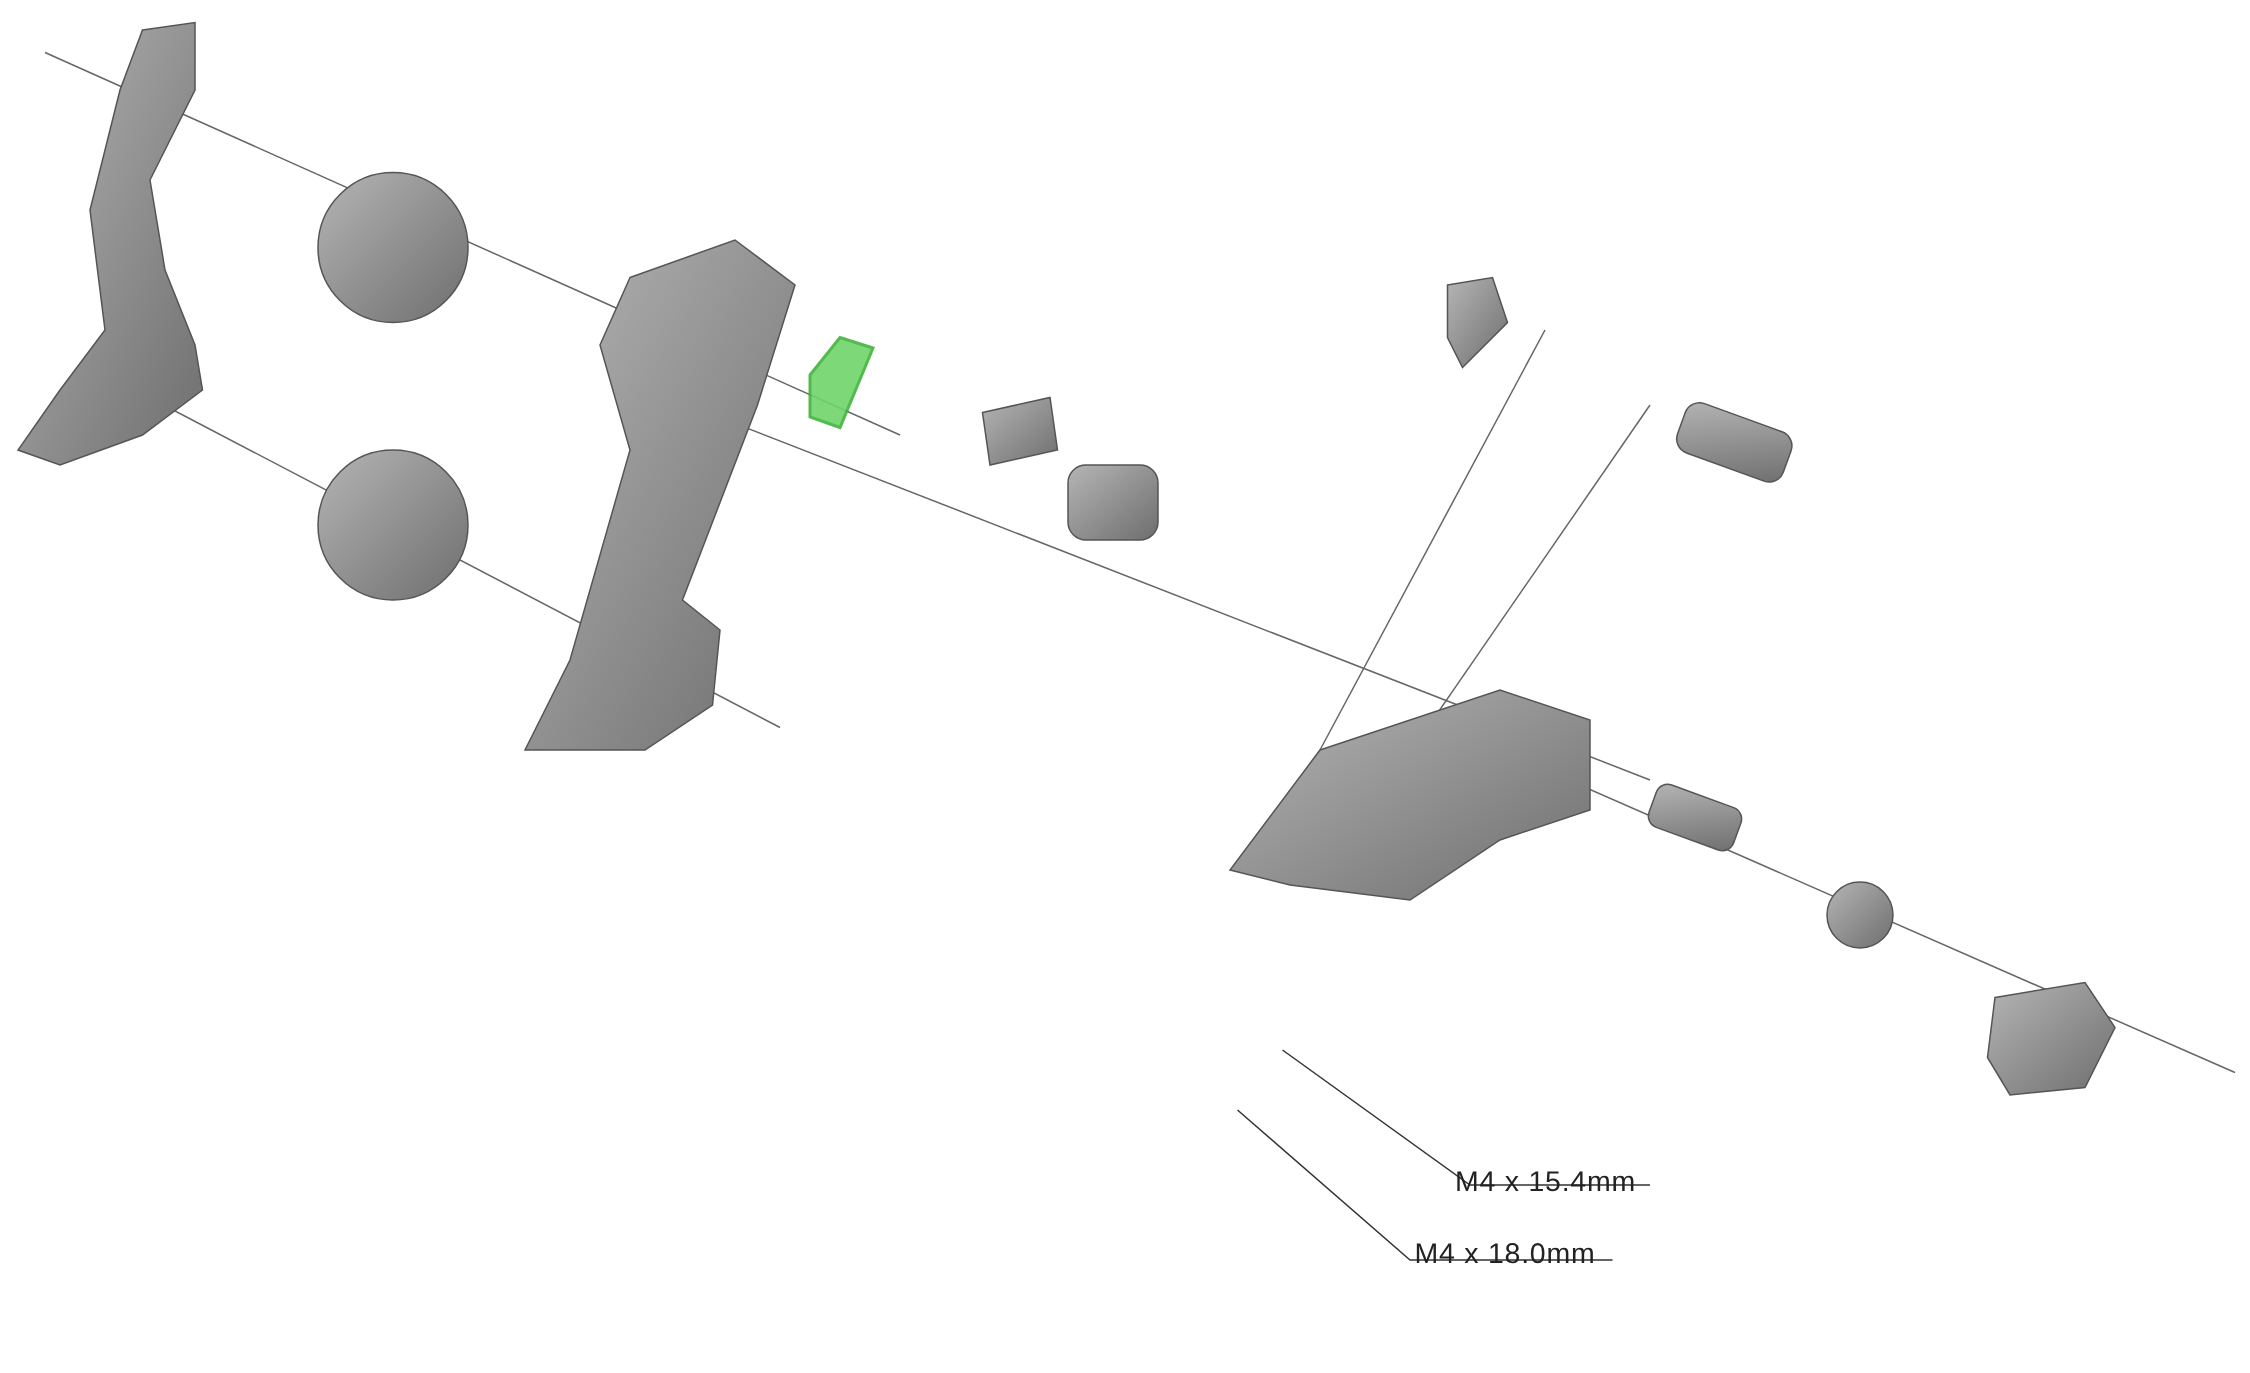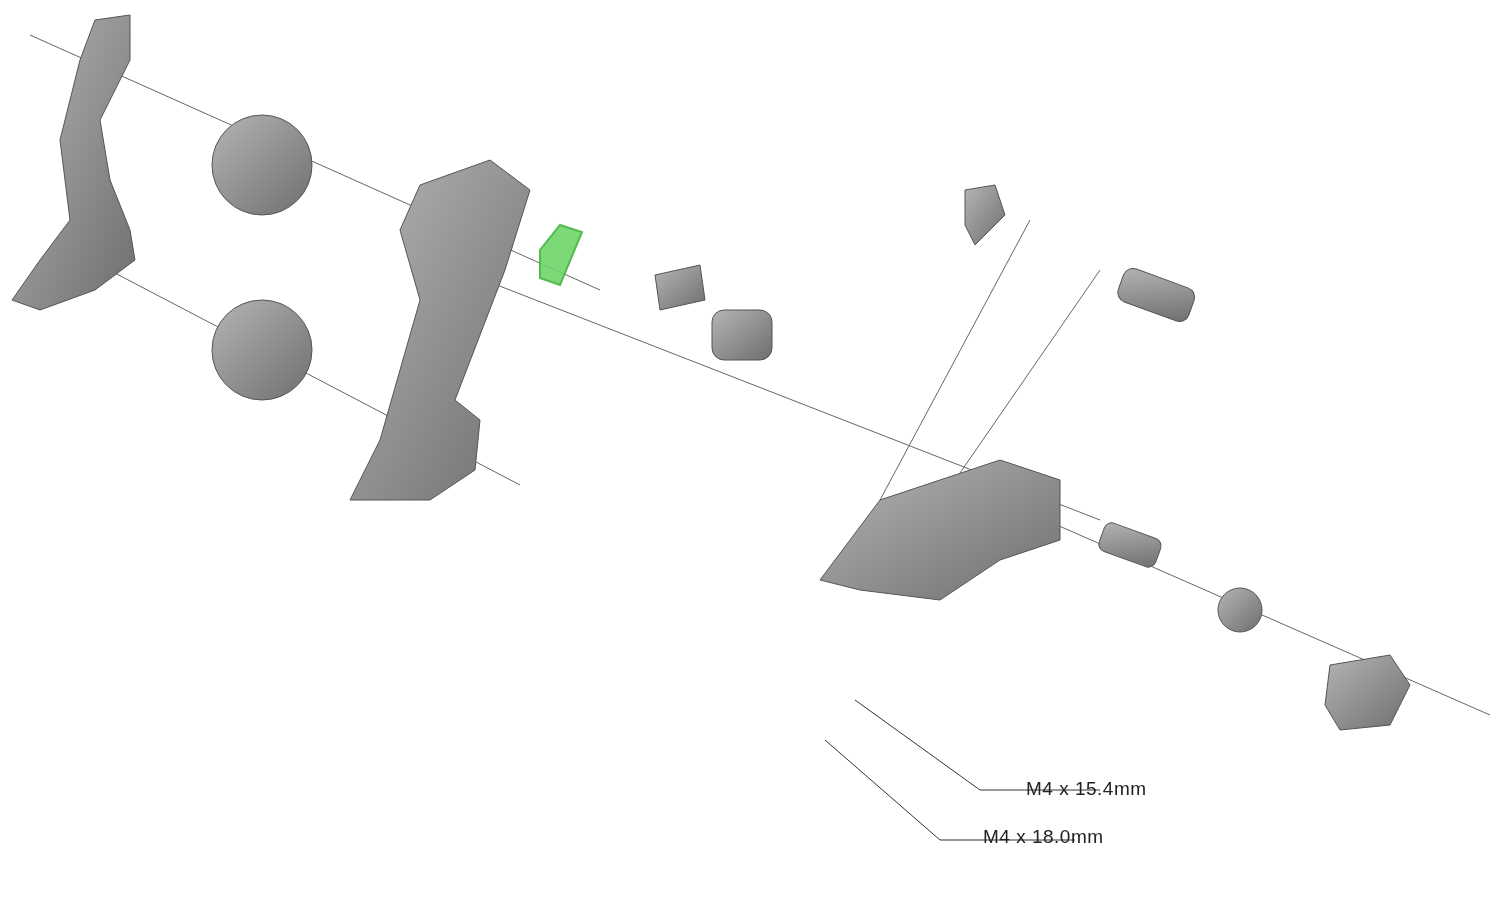--- a/index.html
+++ b/index.html
@@ -37,14 +37,14 @@
     <path d="M880,500 L1000,460 L1060,480 L1060,540 L1000,560 L940,600 L860,590 L820,580 Z"></path>
     <rect x="1120" y="275" width="75" height="35" rx="10" transform="rotate(20 1150 290)"></rect>
     <rect x="1100" y="530" width="60" height="30" rx="8" transform="rotate(20 1130 545)"></rect>
     <circle cx="1240" cy="610" r="22"></circle>
     <path d="M1330,665 l60,-10 l20,30 l-20,40 l-50,5 l-15,-25 Z"></path>
     <path d="M965,190 l30,-5 l10,30 l-30,30 l-10,-20 Z"></path>
   </g>
   <path d="M540,250 L560,225 L582,232 L560,285 L540,278 Z" fill="#6fd46a" stroke="#3fb43a" stroke-width="2" opacity="0.9"></path>
 </svg>
 
-<div class="label" style="left:1026px;top:778px;">M4 x 15.4mm</div>
-<div class="label" style="left:943px;top:826px;margin-left:40px;">M4 x 18.0mm</div>
+<div class="label" style="left:970px;top:778px;">M4 x 15.4mm</div>
+<div class="label" style="left:943px;top:826px;">M4 x 18.0mm</div>
 
 </body></html>

